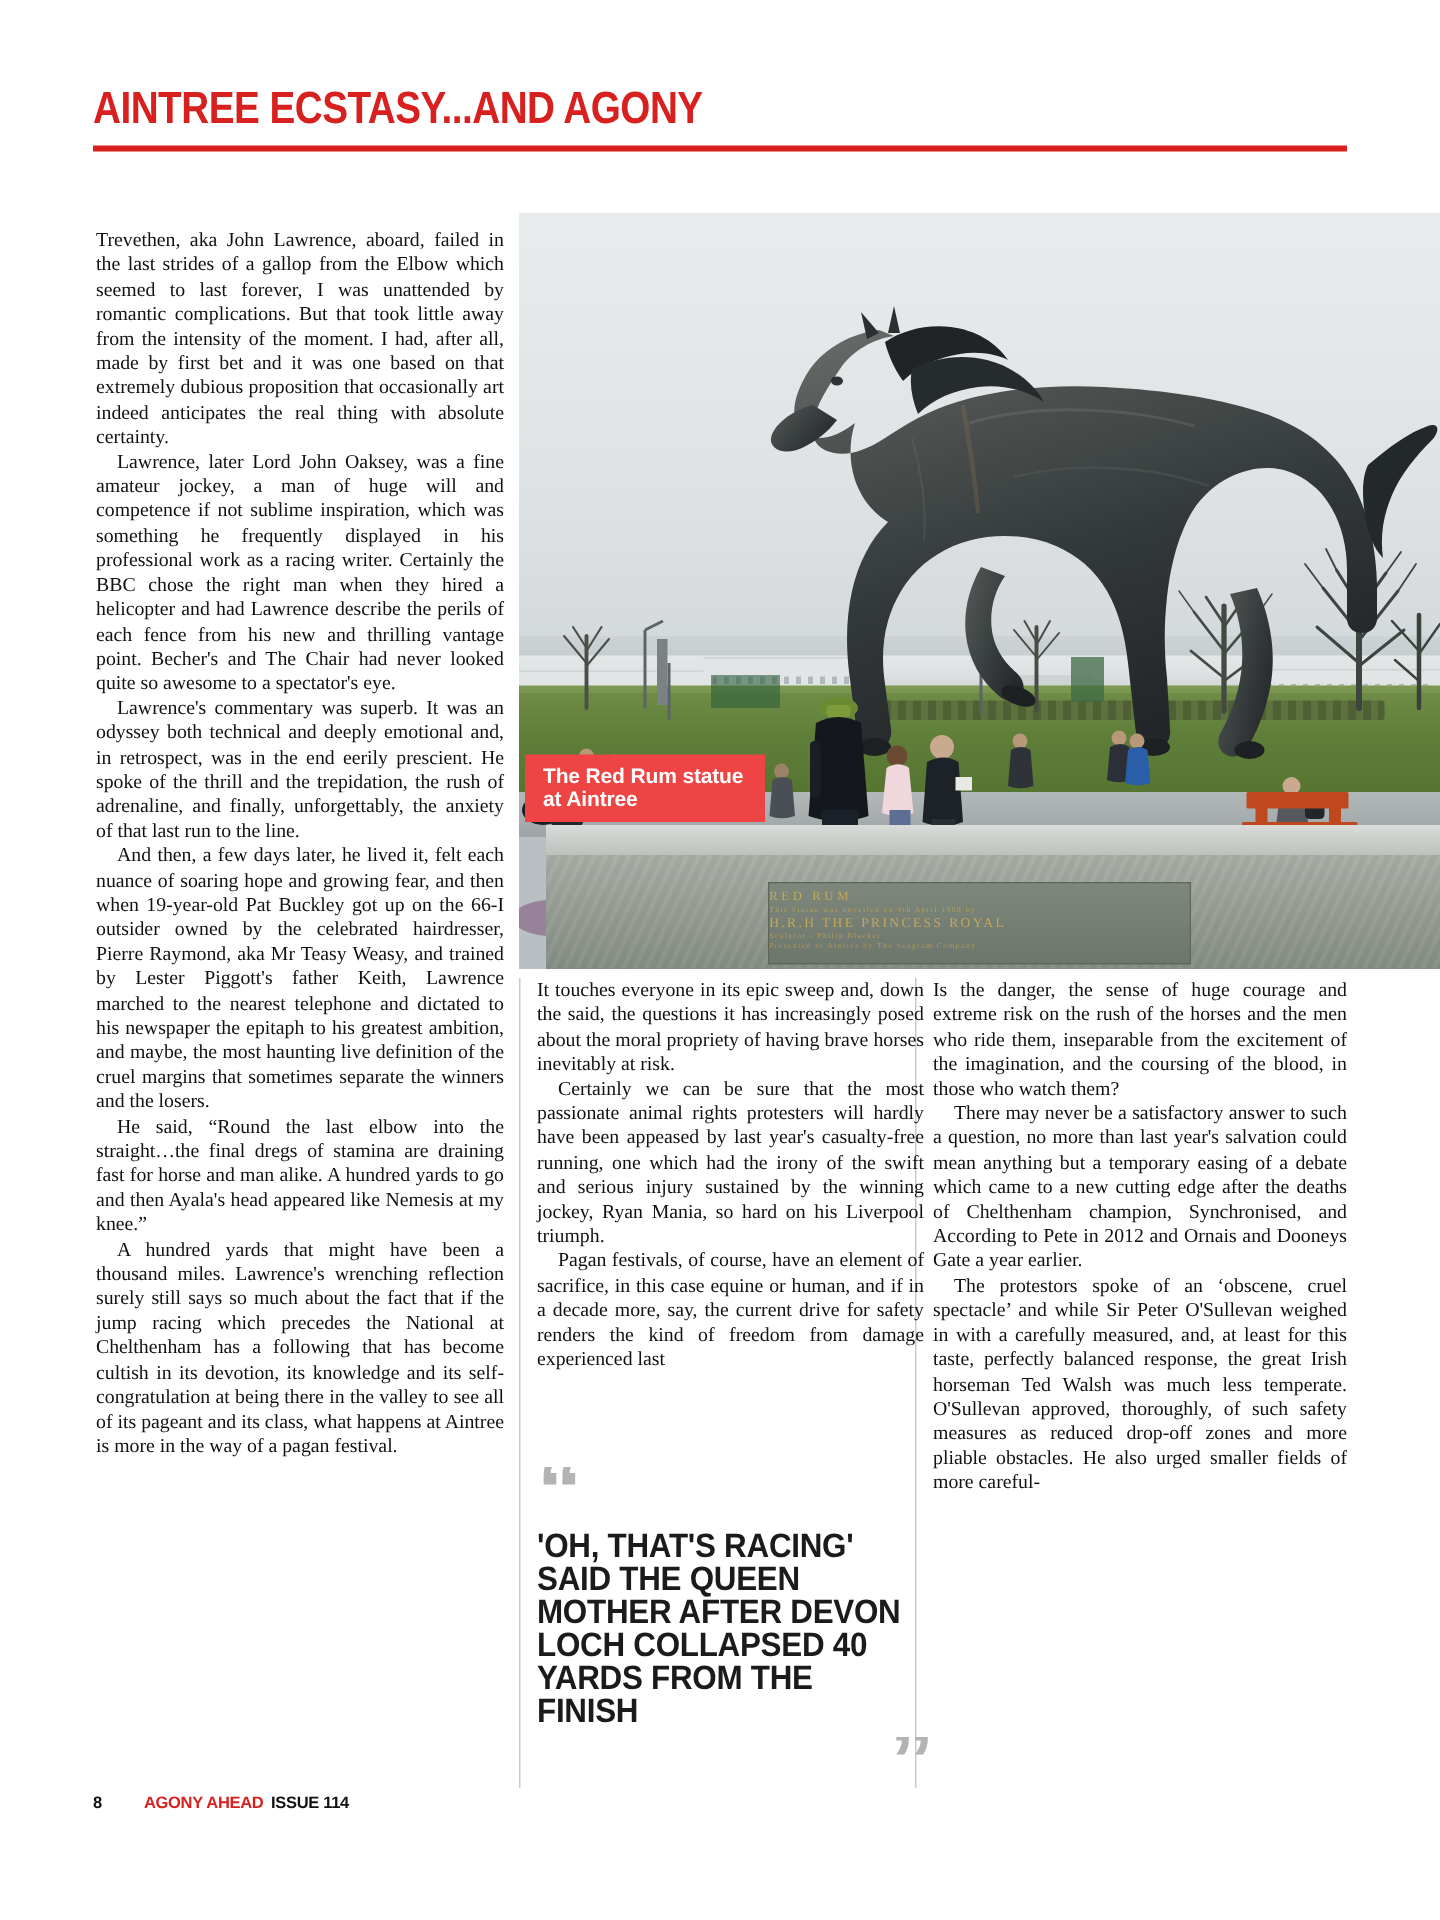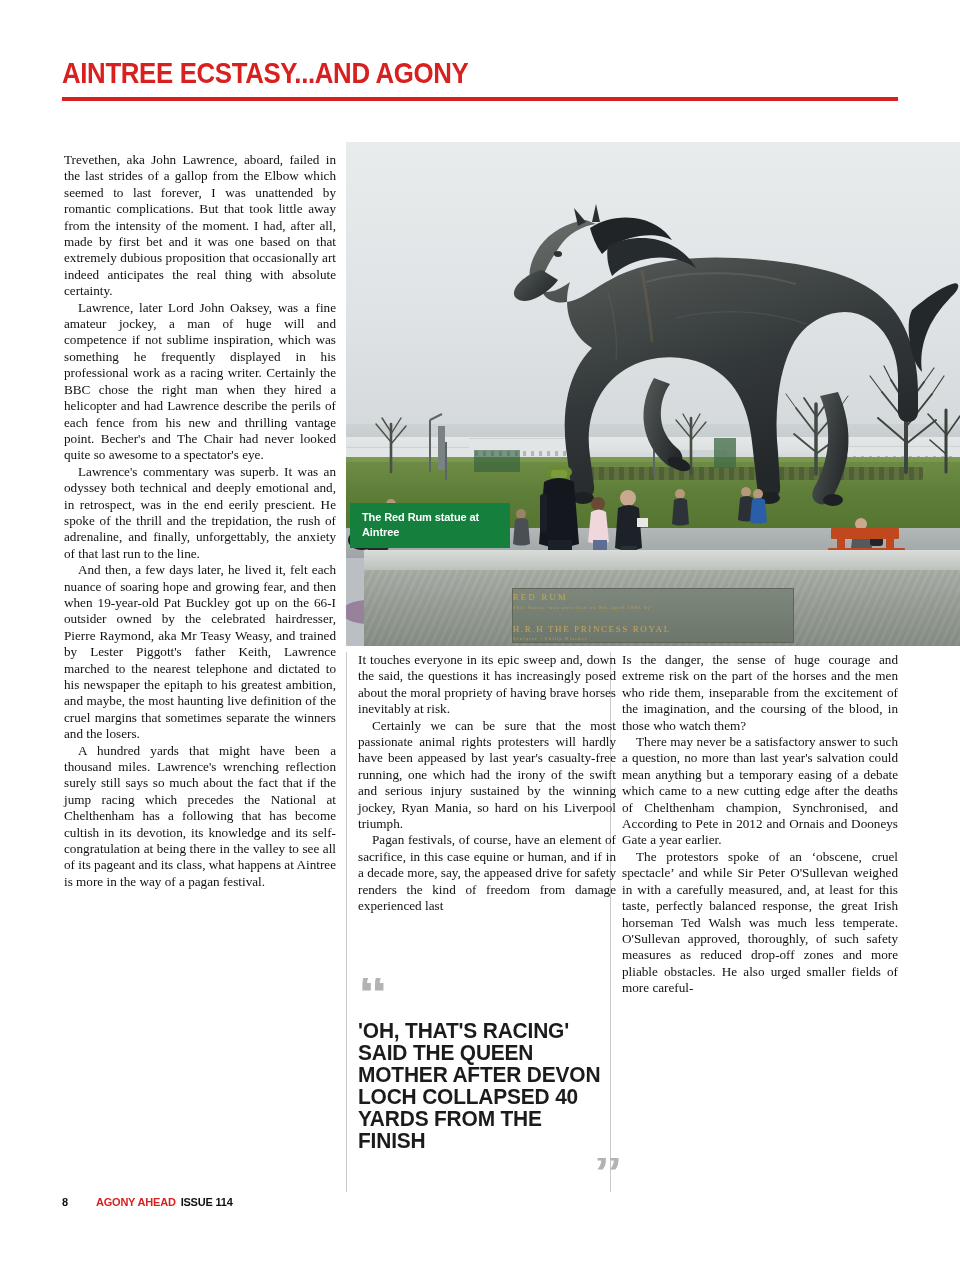--- a/index.html
+++ b/index.html
@@ -144,41 +144,41 @@
     border:1px solid #5e6659;
     color:#c4a758;
     text-align:left;
     font-family:"Liberation Serif", serif;
     letter-spacing:1px;
     overflow:hidden;
     padding-top:3px;
   }
   .plaque .l1 { font-size:8.5px; letter-spacing:2.4px; }
   .plaque .l2 { font-size:5px; opacity:.82; margin-top:3px; }
-  .plaque .l3 { font-size:9px; letter-spacing:1.6px; margin-top:14px; }
+  .plaque .l3 { font-size:9px; letter-spacing:1.6px; margin-top:0; }
   .plaque .l4 { font-size:5px; opacity:.78; margin-top:2px; }
   .plaque .l5 { font-size:5px; opacity:.7; margin-top:2px; }
 
   
   .horse { position:absolute; left:0; top:0; width:100%; height:100%; }
 
   .bench {
     position:absolute; background:#c0481f; border-radius:1px;
   }
 
   
   .caption {
     position: absolute;
     left: 350px;
     top: 503px;
-    background: #15803d;
+    background: #ef4444;
     color: #fff;
     font-family: "Liberation Sans", "DejaVu Sans", sans-serif;
     font-weight: 700;
-    font-size: 11px;
+    font-size: 14px;
     line-height: 15px;
     padding: 7px 10px 8px 12px;
     width: 160px;
     letter-spacing: -0.1px;
   }
 
   
   .pullquote {
     position: absolute;
     left: 358px;
@@ -482,31 +482,32 @@
   <div class="caption">The Red Rum statue at Aintree</div>
 
   <div class="vrule r1"></div>
   <div class="vrule r2"></div>
 
   <div class="col" id="col1">
     <p>Trevethen, aka John Lawrence, aboard, failed in the last strides of a gallop from the Elbow which seemed to last forever, I was unattended by romantic complications. But that took little away from the intensity of the moment. I had, after all, made by first bet and it was one based on that extremely dubious proposition that occasionally art indeed anticipates the real thing with absolute certainty.</p>
     <p>Lawrence, later Lord John Oaksey, was a fine amateur jockey, a man of huge will and competence if not sublime inspiration, which was something he frequently displayed in his professional work as a racing writer. Certainly the BBC chose the right man when they hired a helicopter and had Lawrence describe the perils of each fence from his new and thrilling vantage point. Becher's and The Chair had never looked quite so awesome to a spectator's eye.</p>
     <p>Lawrence's commentary was superb. It was an odyssey both technical and deeply emotional and, in retrospect, was in the end eerily prescient. He spoke of the thrill and the trepidation, the rush of adrenaline, and finally, unforgettably, the anxiety of that last run to the line.</p>
     <p>And then, a few days later, he lived it, felt each nuance of soaring hope and growing fear, and then when 19-year-old Pat Buckley got up on the 66-I outsider owned by the celebrated hairdresser, Pierre Raymond, aka Mr Teasy Weasy, and trained by Lester Piggott's father Keith, Lawrence marched to the nearest telephone and dictated to his newspaper the epitaph to his greatest ambition, and maybe, the most haunting live definition of the cruel margins that sometimes separate the winners and the losers.</p>
+    <p>He said, “Round the last elbow into the straight…the final dregs of stamina are draining fast for horse and man alike. A hundred yards to go and then Ayala's head appeared like Nemesis at my knee.”</p>
     <p>A hundred yards that might have been a thousand miles. Lawrence's wrenching reflection surely still says so much about the fact that if the jump racing which precedes the National at Chelthenham has a following that has become cultish in its devotion, its knowledge and its self-congratulation at being there in the valley to see all of its pageant and its class, what happens at Aintree is more in the way of a pagan festival.</p>
   </div>
 
   <div class="col" id="col2">
     <p>It touches everyone in its epic sweep and, down the said, the questions it has increasingly posed about the moral propriety of having brave horses inevitably at risk.</p>
     <p>Certainly we can be sure that the most passionate animal rights protesters will hardly have been appeased by last year's casualty-free running, one which had the irony of the swift and serious injury sustained by the winning jockey, Ryan Mania, so hard on his Liverpool triumph.</p>
-    <p>Pagan festivals, of course, have an element of sacrifice, in this case equine or human, and if in a decade more, say, the appeased drive for safety renders the kind of freedom from damage experienced last</p>
+    <p>Pagan festivals, of course, have an element of sacrifice, in this case equine or human, and if in a decade more, say, the current drive for safety renders the kind of freedom from damage experienced last</p>
   </div>
 
   <div class="col" id="col3">
-    <p>Is the danger, the sense of huge courage and extreme risk on the part of the horses and the men who ride them, inseparable from the excitement of the imagination, and the coursing of the blood, in those who watch them?</p>
+    <p>Is the danger, the sense of huge courage and extreme risk on the rush of the horses and the men who ride them, inseparable from the excitement of the imagination, and the coursing of the blood, in those who watch them?</p>
     <p>There may never be a satisfactory answer to such a question, no more than last year's salvation could mean anything but a temporary easing of a debate which came to a new cutting edge after the deaths of Chelthenham champion, Synchronised, and According to Pete in 2012 and Ornais and Dooneys Gate a year earlier.</p>
     <p>The protestors spoke of an ‘obscene, cruel spectacle’ and while Sir Peter O'Sullevan weighed in with a carefully measured, and, at least for this taste, perfectly balanced response, the great Irish horseman Ted Walsh was much less temperate. O'Sullevan approved, thoroughly, of such safety measures as reduced drop-off zones and more pliable obstacles. He also urged smaller fields of more careful-</p>
   </div>
 
   <div class="pullquote">
     <span class="qmark open">“</span>
     <div class="quote-text">'OH, THAT'S RACING' SAID THE QUEEN MOTHER AFTER DEVON LOCH COLLAPSED 40 YARDS FROM THE FINISH</div>
     <span class="qmark close">”</span>
   </div>
 

